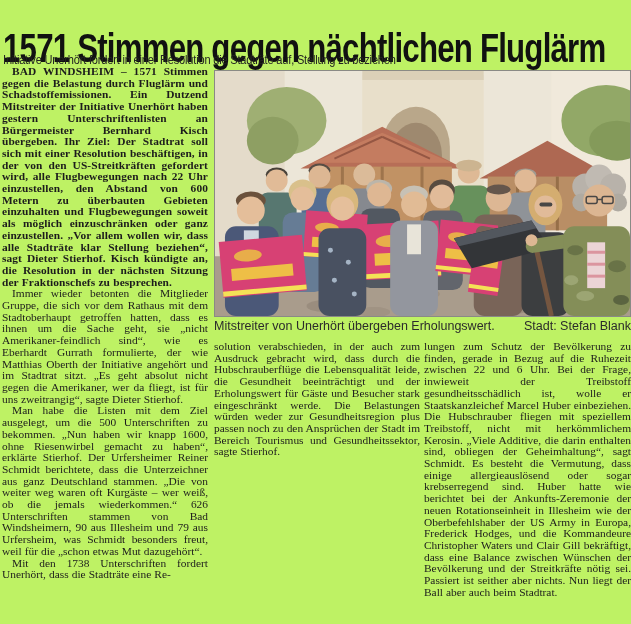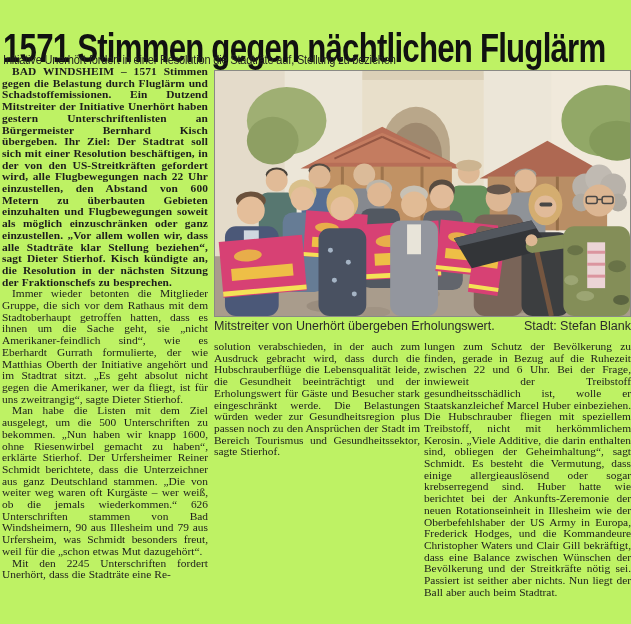--- a/index.html
+++ b/index.html
@@ -276,21 +276,21 @@
 
   <div id="caption-row">
     <span>Mitstreiter von Unerhört übergeben Erholungswert.</span>
     <span>Stadt: Stefan Blank</span>
   </div>
 
   <div id="col-left" class="col">
       <p class="lead">BAD WINDSHEIM – 1571 Stimmen gegen die Belastung durch Fluglärm und Schadstoffemissionen. Ein Dutzend Mitstreiter der Initiative Unerhört haben gestern Unterschriftenlisten an Bürgermeister Bernhard Kisch übergeben. Ihr Ziel: Der Stadtrat soll sich mit einer Resolution beschäftigen, in der von den US-Streitkräften gefordert wird, alle Flugbewegungen nach 22 Uhr einzustellen, den Abstand von 600 Metern zu überbauten Gebieten einzuhalten und Flugbewegungen soweit als möglich einzuschränken oder ganz einzustellen. „Vor allem wollen wir, dass alle Stadträte klar Stellung beziehen“, sagt Dieter Stierhof. Kisch kündigte an, die Resolution in der nächsten Sitzung der Fraktionschefs zu besprechen.</p>
       <p>Immer wieder betonten die Mitglieder Gruppe, die sich vor dem Rathaus mit dem Stadtoberhaupt getroffen hatten, dass es ihnen um die Sache geht, sie „nicht Amerikaner-feindlich sind“, wie es Eberhardt Gurrath formulierte, der wie Matthias Oberth der Initiative angehört und im Stadtrat sitzt. „Es geht absolut nicht gegen die Amerikaner, wer da fliegt, ist für uns zweitrangig“, sagte Dieter Stierhof.</p>
       <p>Man habe die Listen mit dem Ziel ausgelegt, um die 500 Unterschriften zu bekommen. „Nun haben wir knapp 1600, ohne Riesenwirbel gemacht zu haben“, erklärte Stierhof. Der Urfersheimer Reiner Schmidt berichtete, dass die Unterzeichner aus ganz Deutschland stammen. „Die von weiter weg waren oft Kurgäste – wer weiß, ob die jemals wiederkommen.“ 626 Unterschriften stammen von Bad Windsheimern, 90 aus Illesheim und 79 aus Urfersheim, was Schmidt besonders freut, weil für die „schon etwas Mut dazugehört“.</p>
-      <p>Mit den 2245 Unterschriften fordert Unerhört, dass die Stadträte eine Re-</p>
+      <p>Mit den 1738 Unterschriften fordert Unerhört, dass die Stadträte eine Re-</p>
     </div>
   <div id="col-middle" class="col">
       <p class="noindent">solution verabschieden, in der auch zum Ausdruck gebracht wird, dass durch die Hubschrauberflüge die Lebensqualität leide, die Gesundheit beeinträchtigt und der Erholungswert für Gäste und Besucher stark eingeschränkt werde. Die Belastungen würden weder zur Gesundheitsregion plus passen noch zu den Ansprüchen der Stadt im Bereich Tourismus und Gesundheitssektor, sagte Stierhof.</p>
     </div>
   <div id="col-right" class="col">
       <p class="noindent">lungen zum Schutz der Bevölkerung zu finden, gerade in Bezug auf die Ruhezeit zwischen 22 und 6 Uhr. Bei der Frage, inwieweit der Treibstoff gesundheitsschädlich ist, wolle er Staatskanzleichef Marcel Huber einbeziehen. Die Hubschrauber fliegen mit speziellem Treibstoff, nicht mit herkömmlichem Kerosin. „Viele Additive, die darin enthalten sind, obliegen der Geheimhaltung“, sagt Schmidt. Es besteht die Vermutung, dass einige allergieauslösend oder sogar krebserregend sind. Huber hatte wie berichtet bei der Ankunfts-Zeremonie der neuen Rotationseinheit in Illesheim wie der Oberbefehlshaber der US Army in Europa, Frederick Hodges, und die Kommandeure Christopher Waters und Clair Gill bekräftigt, dass eine Balance zwischen Wünschen der Bevölkerung und der Streitkräfte nötig sei. Passiert ist seither aber nichts. Nun liegt der Ball aber auch beim Stadtrat.</p>
     </div>
 
 </div>
 

